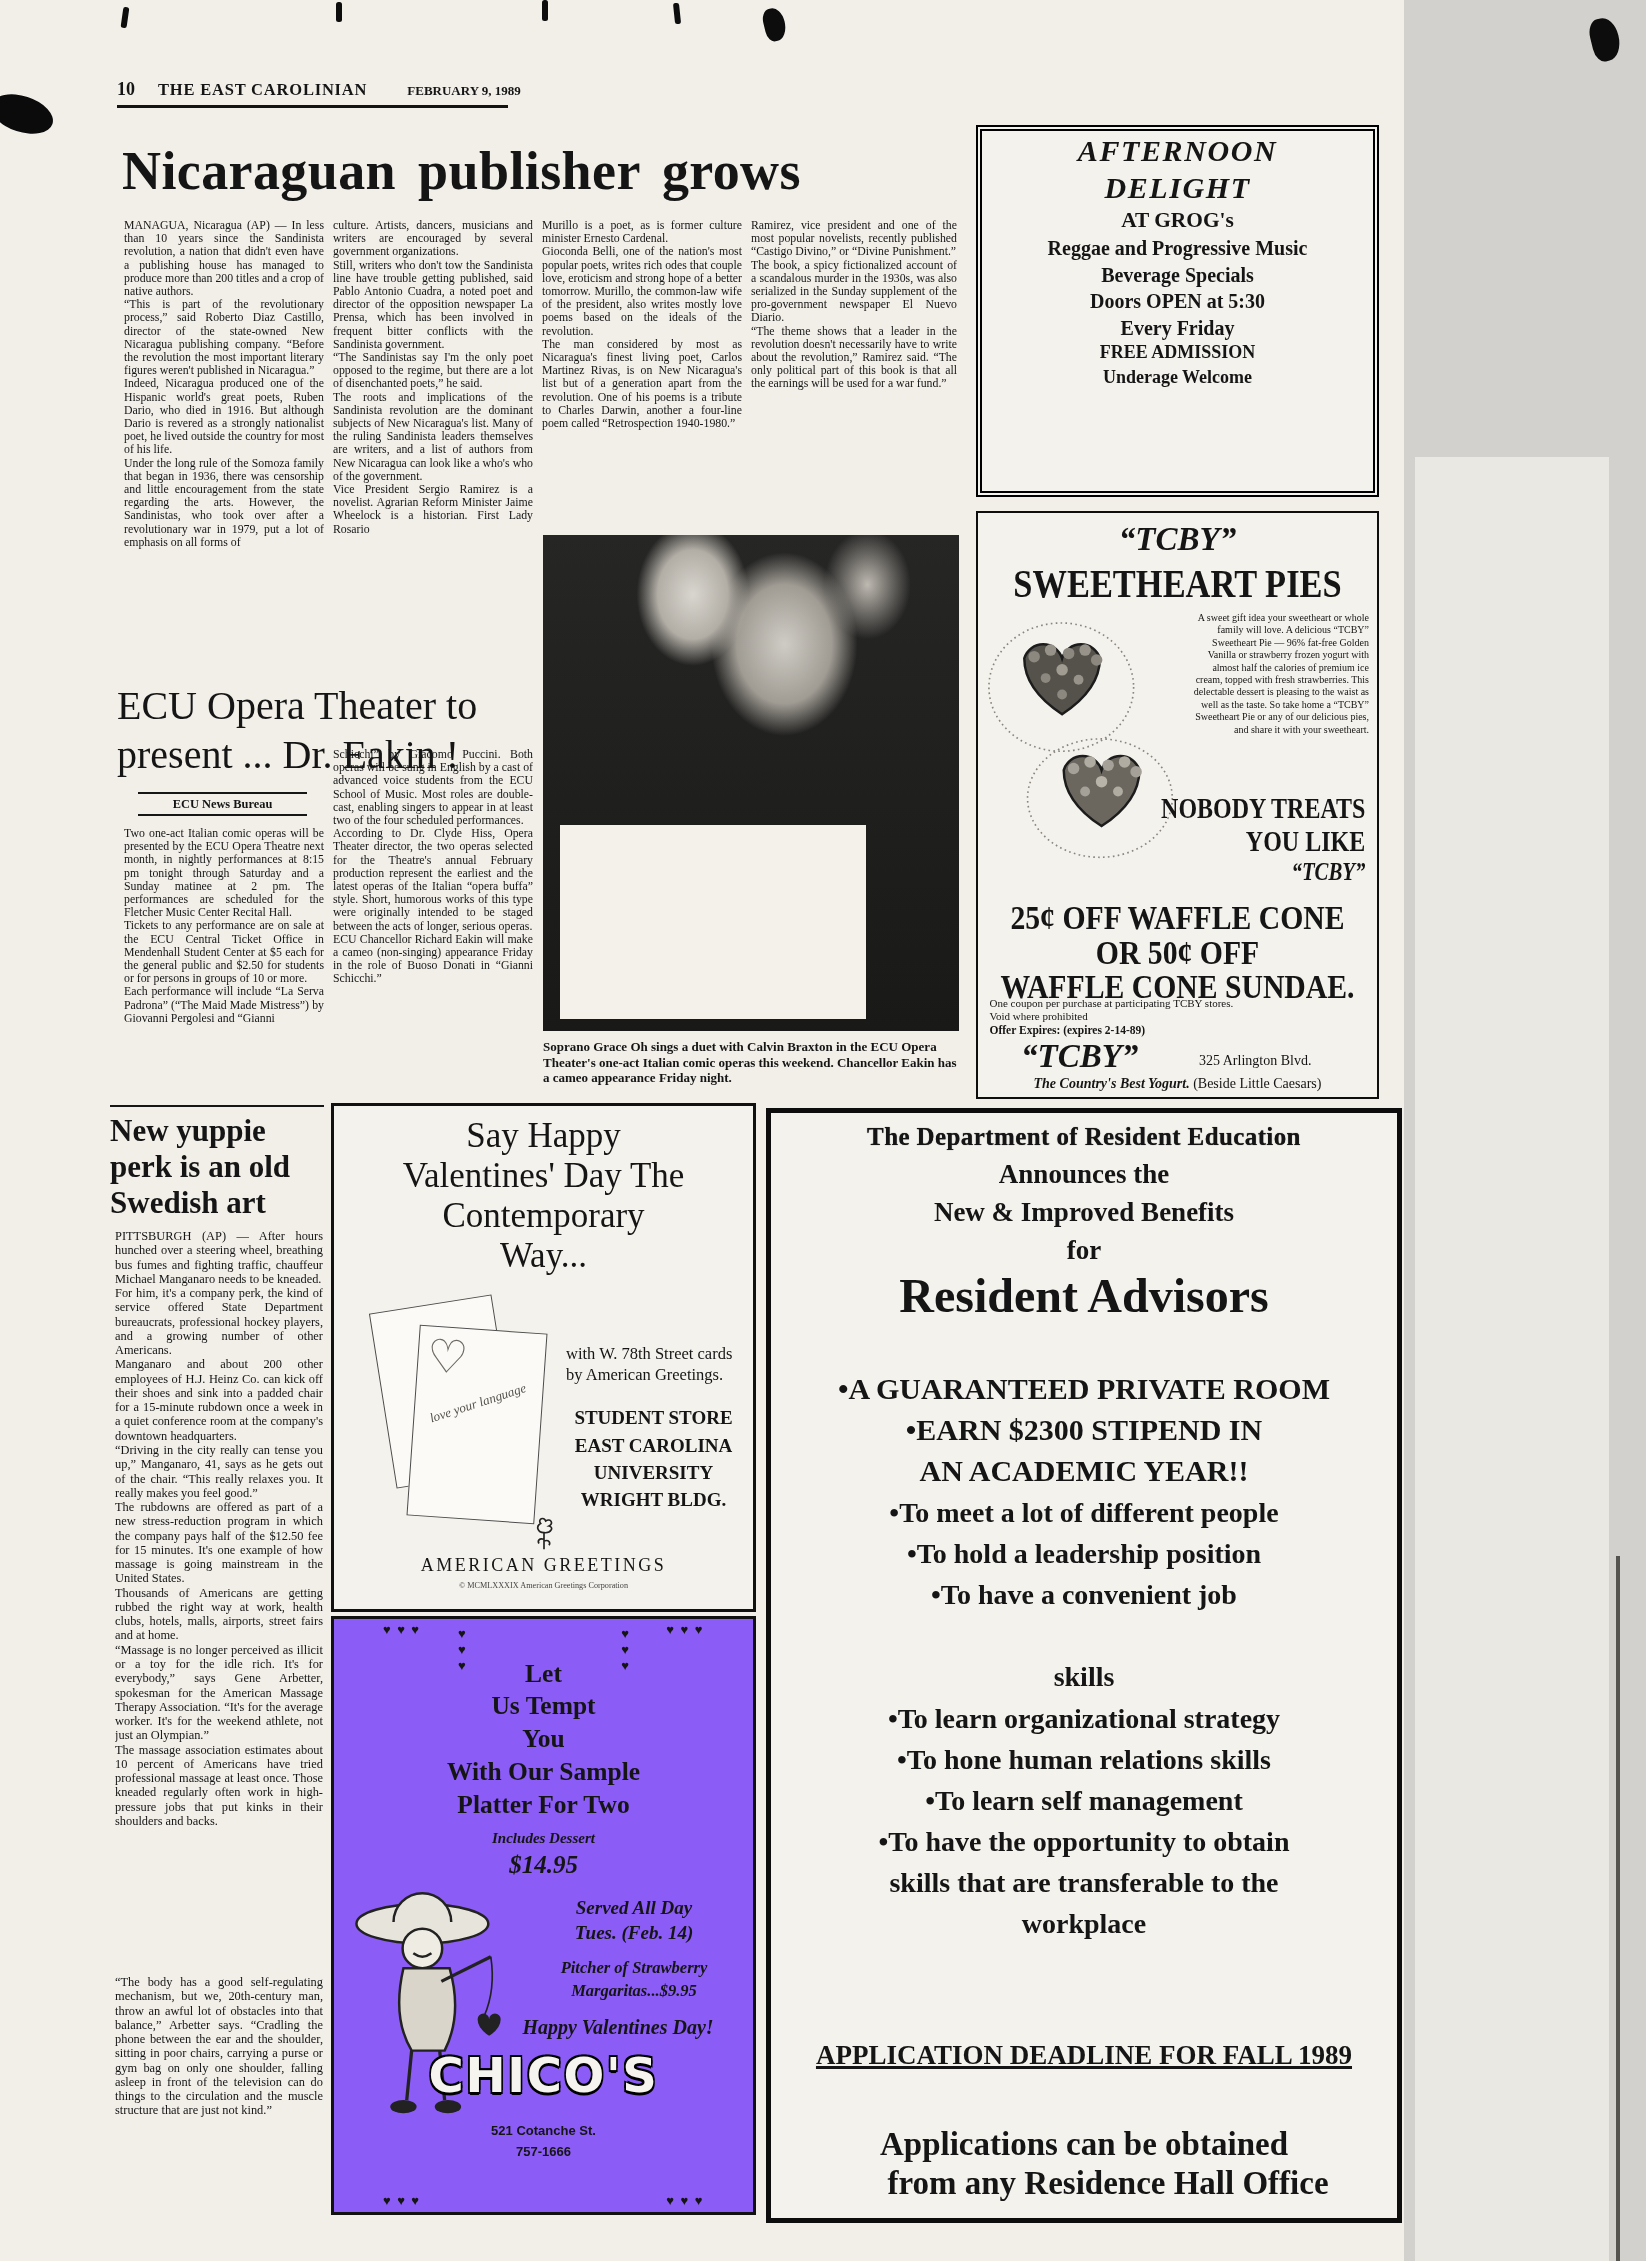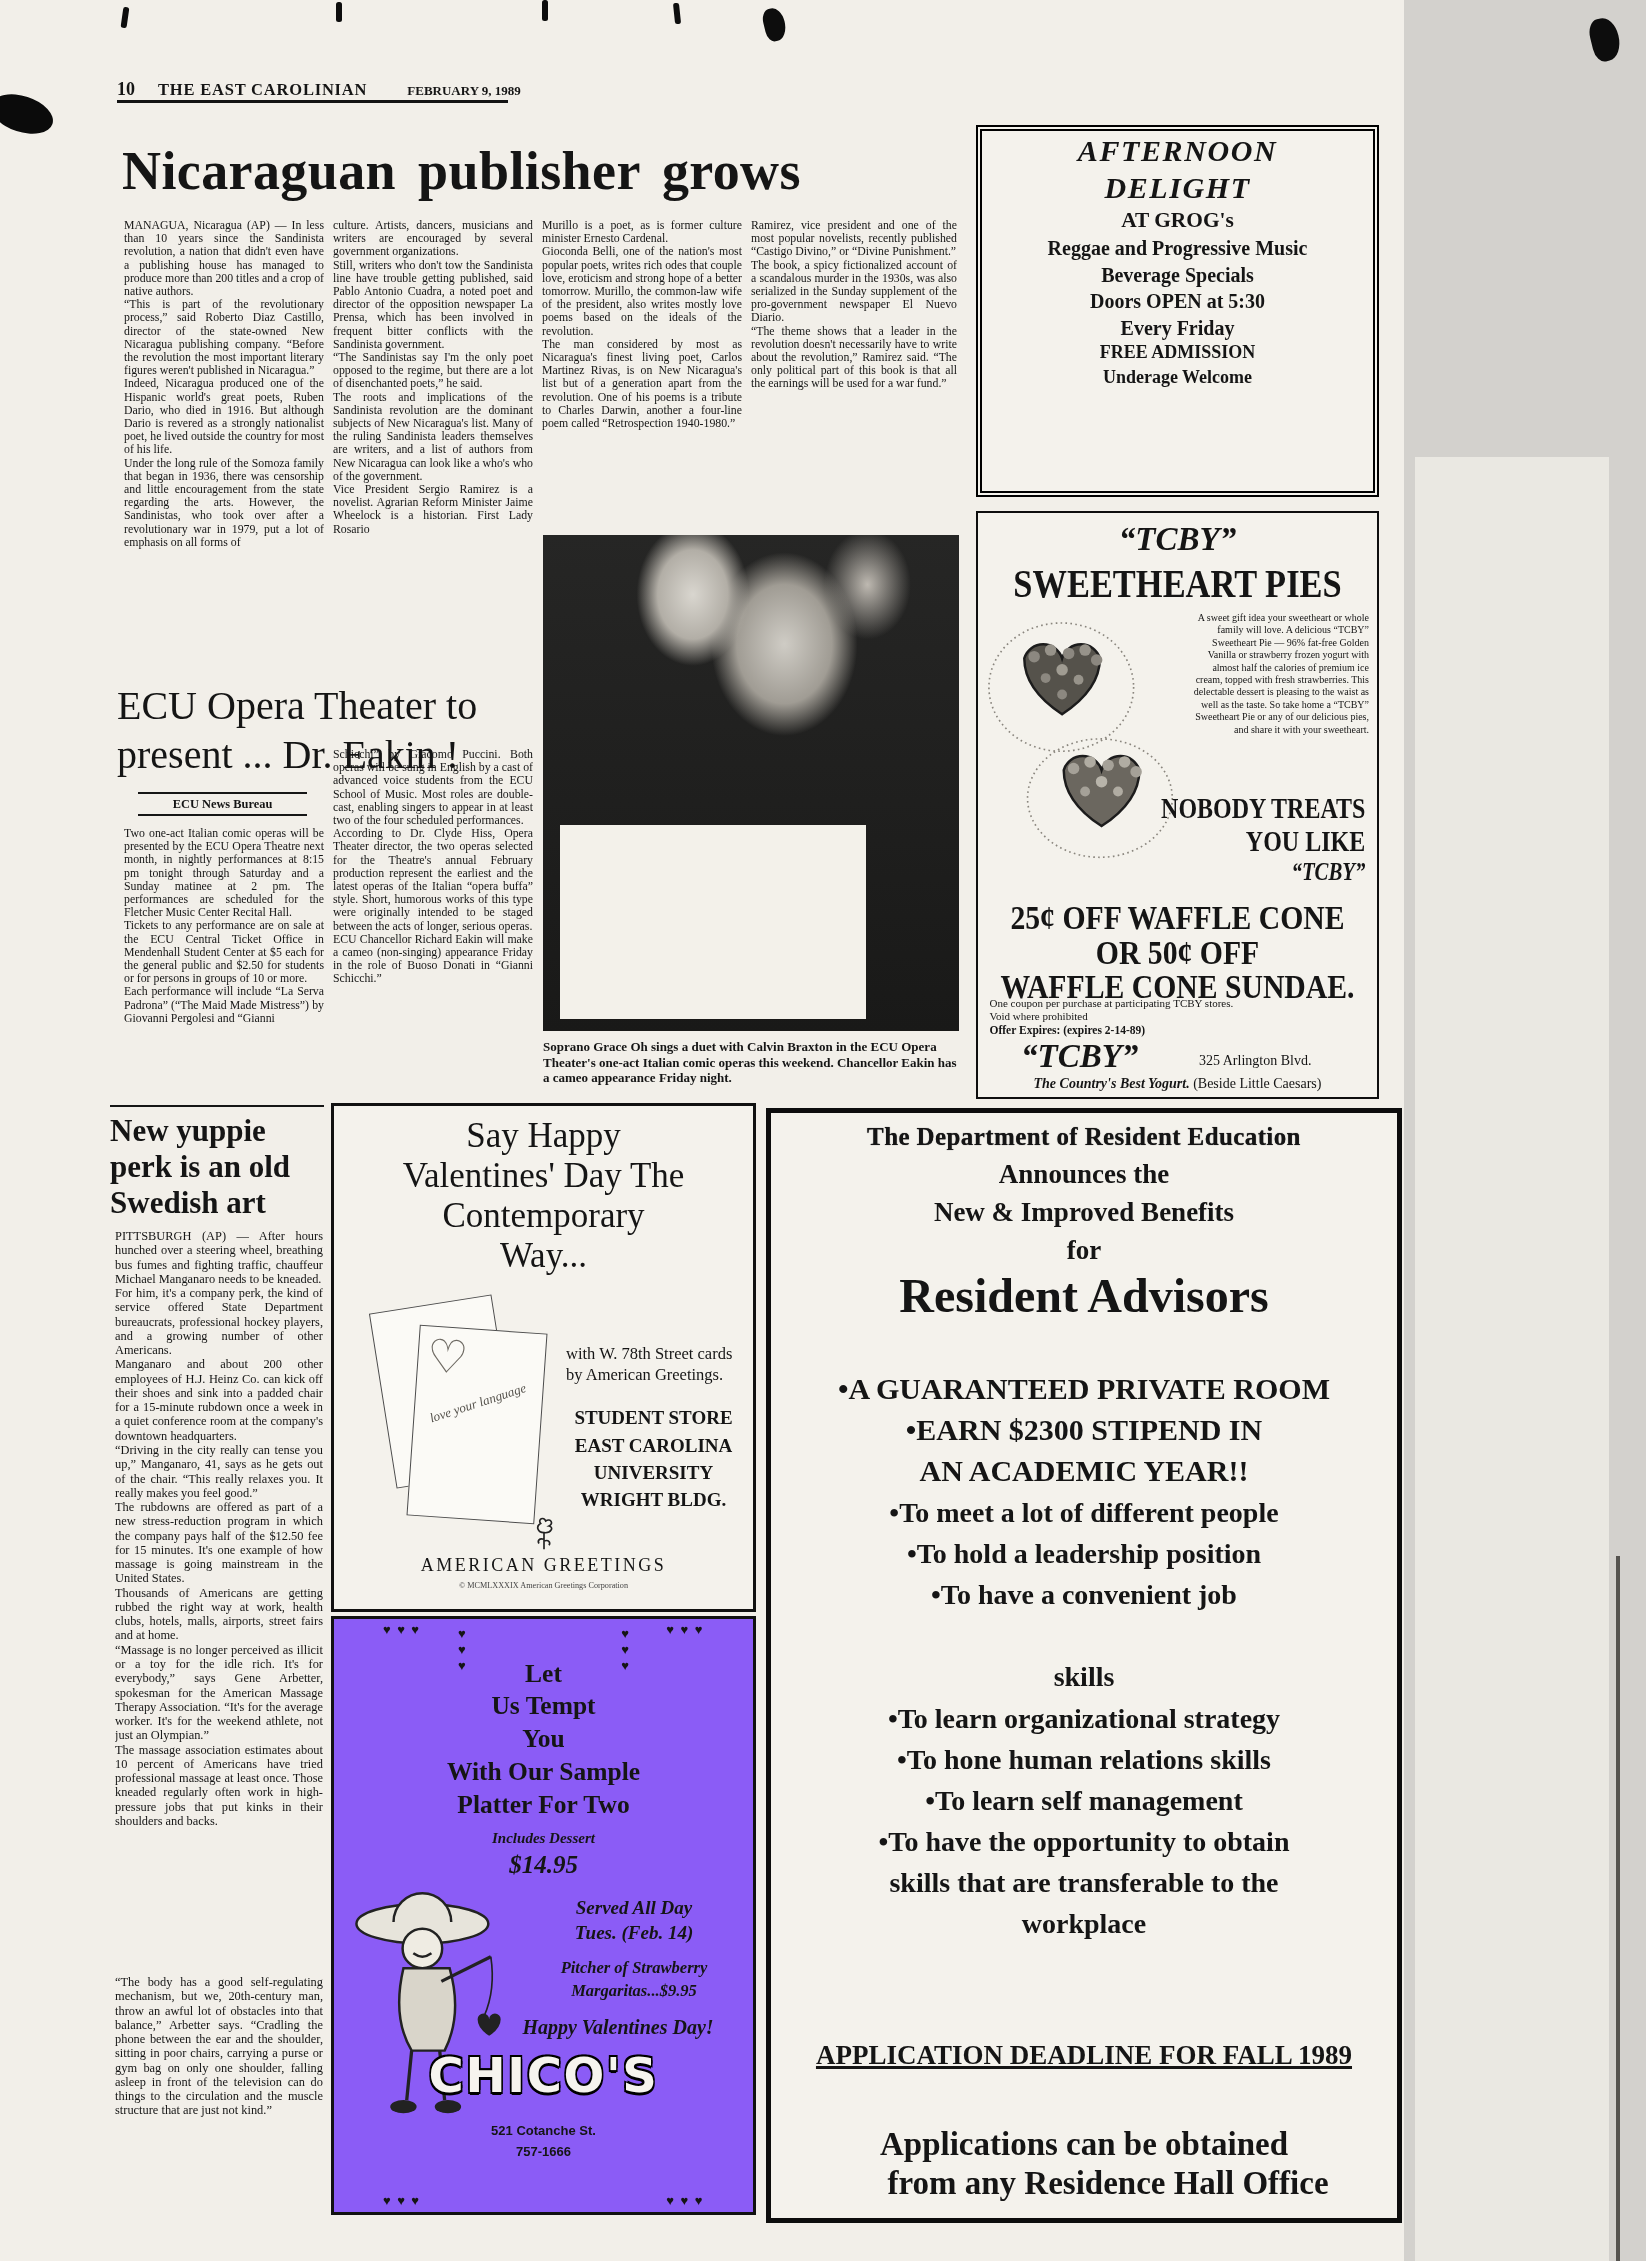--- a/index.html
+++ b/index.html
@@ -13,21 +13,21 @@
 
   
   .gutter { left:1404px; top:0; width:243px; height:2261px; background:#d3d1cd; }
   .gutter-light { left:1415px; top:457px; width:194px; height:1804px; background:#eae8e2; }
   .gutter-line { left:1616px; top:1556px; width:4.1px; height:705px; background:#55534f; }
   .smudge { left:-10px; top:96px; width:64px; height:36px; background:#0b0b0b; border-radius:50%; transform:rotate(18deg); }
   .tick { width:5.8px; height:20.6px; background:#0d0d0d; border-radius:2.5px; }
   .blob { width:21.4px; height:33px; background:#0d0d0d; border-radius:45% 55% 60% 40%; transform:rotate(-14deg); }
 
   
-  .header { left:117px; top:79px; width:391px; border-bottom:3.3px solid #131313; white-space:nowrap; }
+  .header { left:117px; top:79px; width:391px; padding-bottom:5px; border-bottom:3.3px solid #131313; white-space:nowrap; }
   .header .num { font-weight:bold; font-size:18px; }
   .header .mast { font-weight:bold; font-size:16.5px; letter-spacing:0.8px; margin-left:23px; }
   .header .date { font-weight:bold; font-size:13px; margin-left:40px; }
 
   .h-main { left:122px; top:140px; width:840px; font-size:54px; font-weight:bold; letter-spacing:0.4px; word-spacing:8.2px; }
 
   .col { text-align:justify; font-size:11.8px; line-height:1.12; white-space:pre-line; overflow:hidden; }
   .nic1 { left:124px; top:219px; width:200px; height:461px; }
   .nic2 { left:333px; top:219px; width:200px; height:449px; }
   .nic3 { left:542px; top:219px; width:200px; height:317px; }

